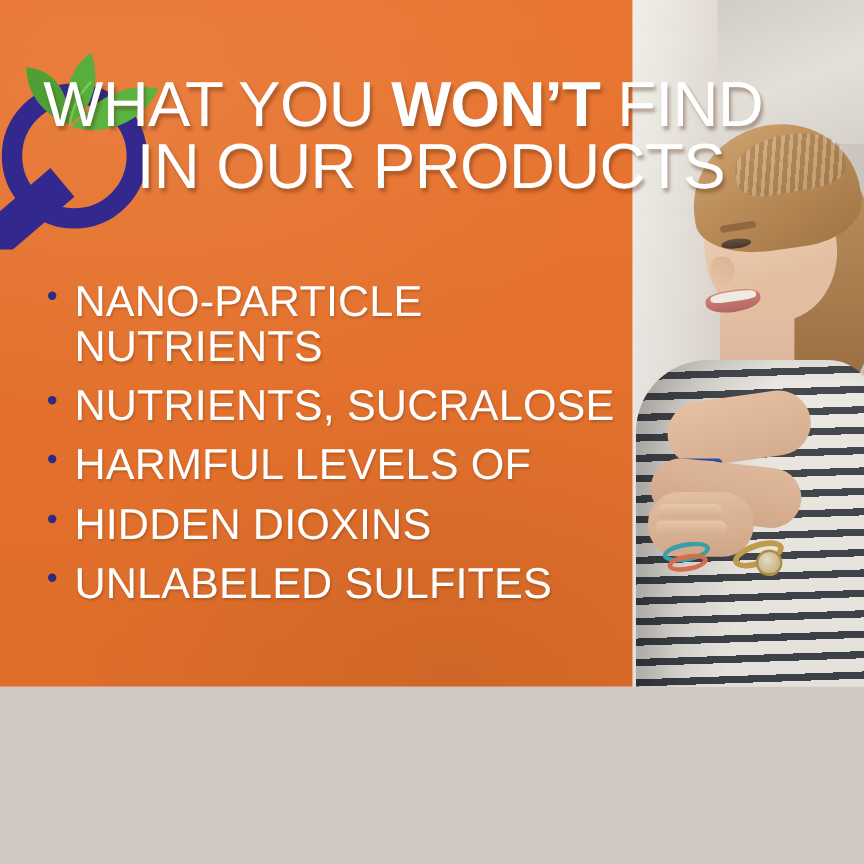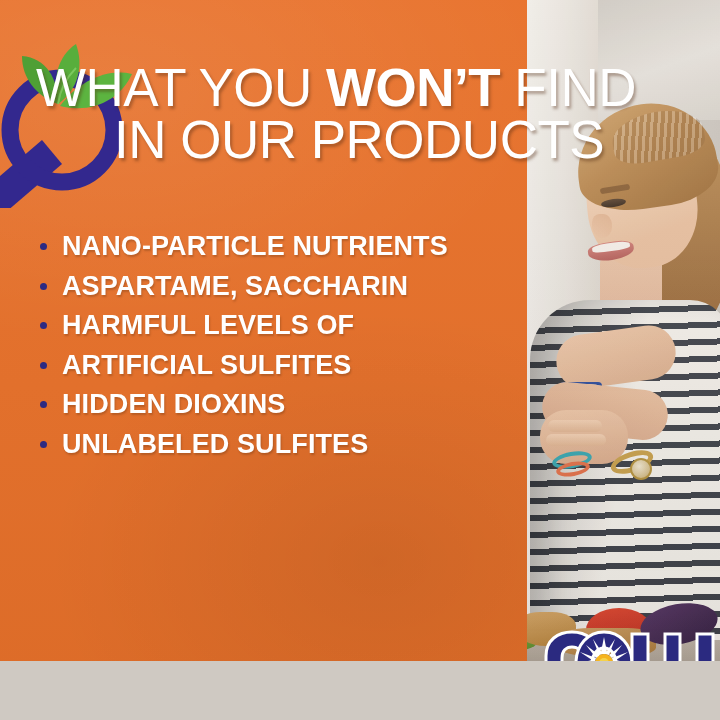--- a/index.html
+++ b/index.html
@@ -4,21 +4,21 @@
 <style>
   * { margin:0; padding:0; box-sizing:border-box; }
   html,body { width:720px; height:720px; }
   body {
     font-family:"Liberation Sans", sans-serif;
     background:#cfc9c2;
     overflow:hidden;
     position:relative;
   }
 
-  #stage { position:absolute; inset:0; width:720px; height:661px; overflow:hidden; }
+  #stage { position:absolute; inset:0; width:720px; height:572px; overflow:hidden; }
 
   
   .photo { position:absolute; inset:0; }
 
   .wall {
     position:absolute; left:0; top:0; width:720px; height:720px;
     background:
       linear-gradient(180deg,#efeae4 0%,#e7e1da 45%,#ddd5cc 70%,#cfc5ba 100%);
   }
   .wall-panel-a {
@@ -239,22 +239,22 @@
   
   .bullets {
     position:absolute; left:38px; top:232px; width:480px;
     list-style:none;
   }
   .bullet {
     position:relative;
     padding-left:24px;
     margin-bottom:11px;
     color:#ffffff;
-    font-size:27px;
-    font-weight:700;
+    font-size:36px;
+    font-weight:400;
     line-height:1.06;
     letter-spacing:.1px;
     text-shadow:1px 2px 2px rgba(90,45,15,.30);
   }
   .bullet .dot {
     position:absolute; left:2px; top:11px;
     width:7px; height:7px; border-radius:50%;
     background:#2c2a82;
   }
   .bullet .ln { display:block; }
@@ -346,29 +346,25 @@
     <span class="l2">IN OUR PRODUCTS</span>
   </h1>
 
   <ul class="bullets">
     <li class="bullet">
       <span class="dot"></span>
       <span class="ln">NANO-PARTICLE NUTRIENTS</span>
     </li>
     <li class="bullet">
       <span class="dot"></span>
-      <span class="ln">ASPARTAME, SACCHARIN</span>
+      <span class="ln">NUTRIENTS, SUCRALOSE</span>
     </li>
     <li class="bullet">
       <span class="dot"></span>
       <span class="ln">HARMFUL LEVELS OF</span>
-    </li>
-    <li class="bullet">
-      <span class="dot"></span>
-      <span class="ln">ARTIFICIAL SULFITES</span>
     </li>
     <li class="bullet">
       <span class="dot"></span>
       <span class="ln">HIDDEN DIOXINS</span>
     </li>
     <li class="bullet">
       <span class="dot"></span>
       <span class="ln">UNLABELED SULFITES</span>
     </li>
   </ul>

